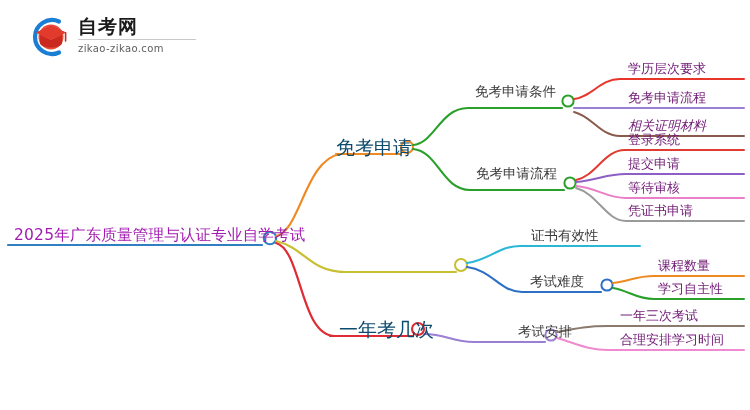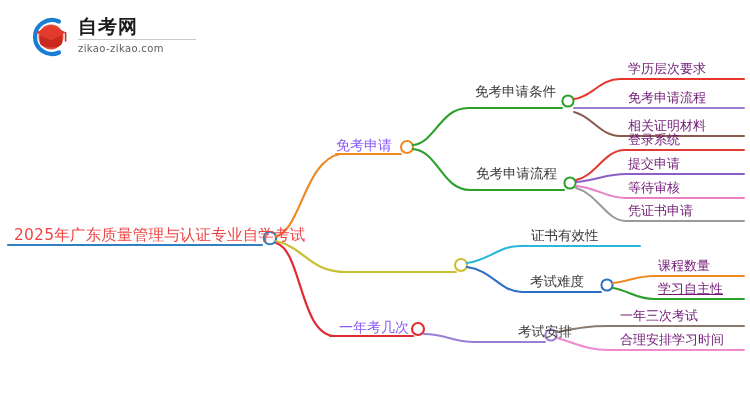--- a/index.html
+++ b/index.html
@@ -74,26 +74,26 @@
     white-space: nowrap;
     color: #3b3b3b;
     line-height: 1;
   }
   .node .txt {
     display: block;
     white-space: nowrap;
   }
   .node.root {
     font-size: 15.5px;
-    color: #ef4444;
+    color: #a21caf;
     letter-spacing: 0.2px;
   }
   .node.lvl1 {
-    font-size: 14px;
-    color: #8b5cf6;
+    font-size: 19px;
+    color: #0c4a6e;
   }
   .node.lvl2 {
     font-size: 13.5px;
     color: #3a3a3a;
   }
   .node.lvl3 {
     font-size: 13px;
     color: #701a75;
   }
 </style>
@@ -191,21 +191,21 @@
   </div>
 
   <div class="node lvl3" style="left:628px; top:62px;">
     <span class="txt">学历层次要求</span>
   </div>
 
   <div class="node lvl3" style="left:628px; top:91px;">
     <span class="txt">免考申请流程</span>
   </div>
 
-  <div class="node lvl3" style="left:628px; top:119px;">
+  <div class="node lvl3" style="left:628px; top:119px;font-style:italic;">
     <span class="txt">相关证明材料</span>
   </div>
 
   <div class="node lvl3" style="left:628px; top:133px;">
     <span class="txt">登录系统</span>
   </div>
 
   <div class="node lvl3" style="left:628px; top:157px;">
     <span class="txt">提交申请</span>
   </div>
@@ -223,21 +223,21 @@
   </div>
 
   <div class="node lvl2" style="left:530px; top:275px;">
     <span class="txt">考试难度</span>
   </div>
 
   <div class="node lvl3" style="left:658px; top:259px;">
     <span class="txt">课程数量</span>
   </div>
 
-  <div class="node lvl3" style="left:658px; top:282px;text-decoration:underline;">
+  <div class="node lvl3" style="left:658px; top:282px;">
     <span class="txt">学习自主性</span>
   </div>
 
   <div class="node lvl2" style="left:486px; top:325px;margin-left:32px;">
     <span class="txt">考试安排</span>
   </div>
 
   <div class="node lvl3" style="left:620px; top:309px;">
     <span class="txt">一年三次考试</span>
   </div>

